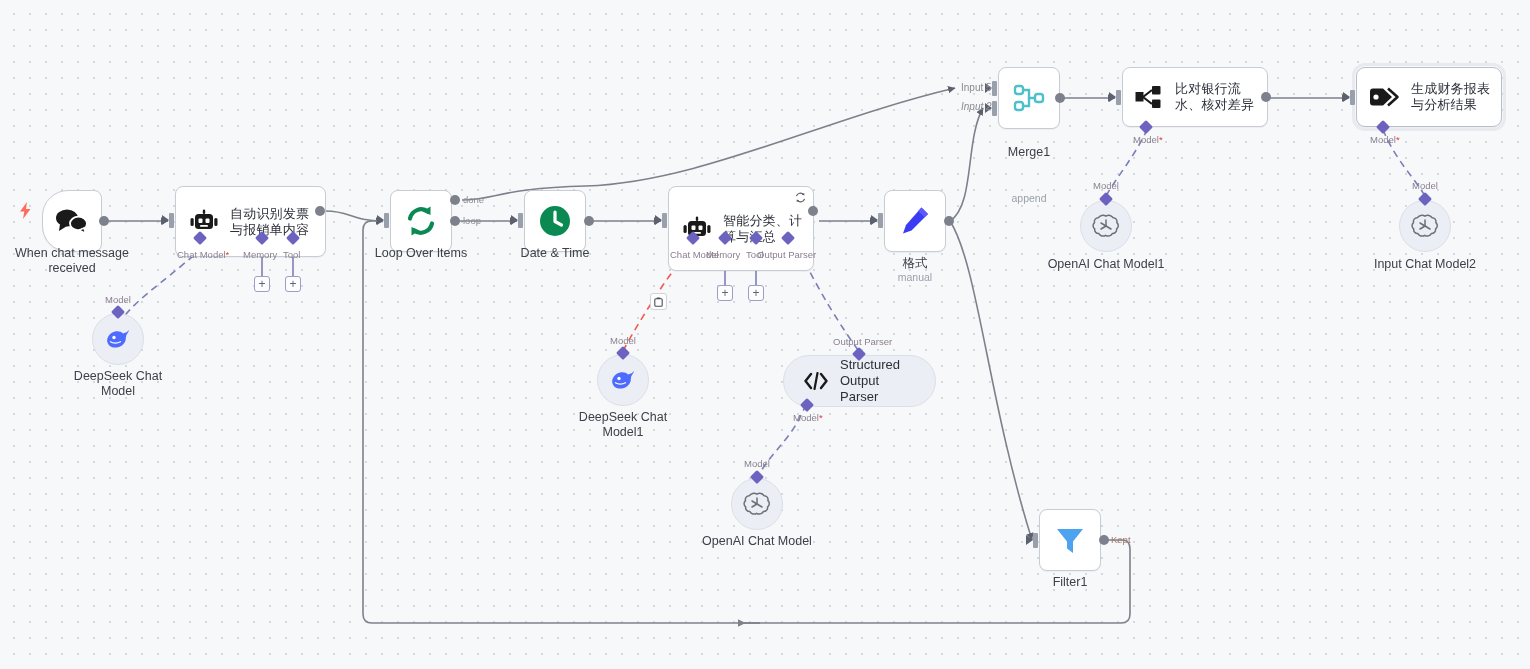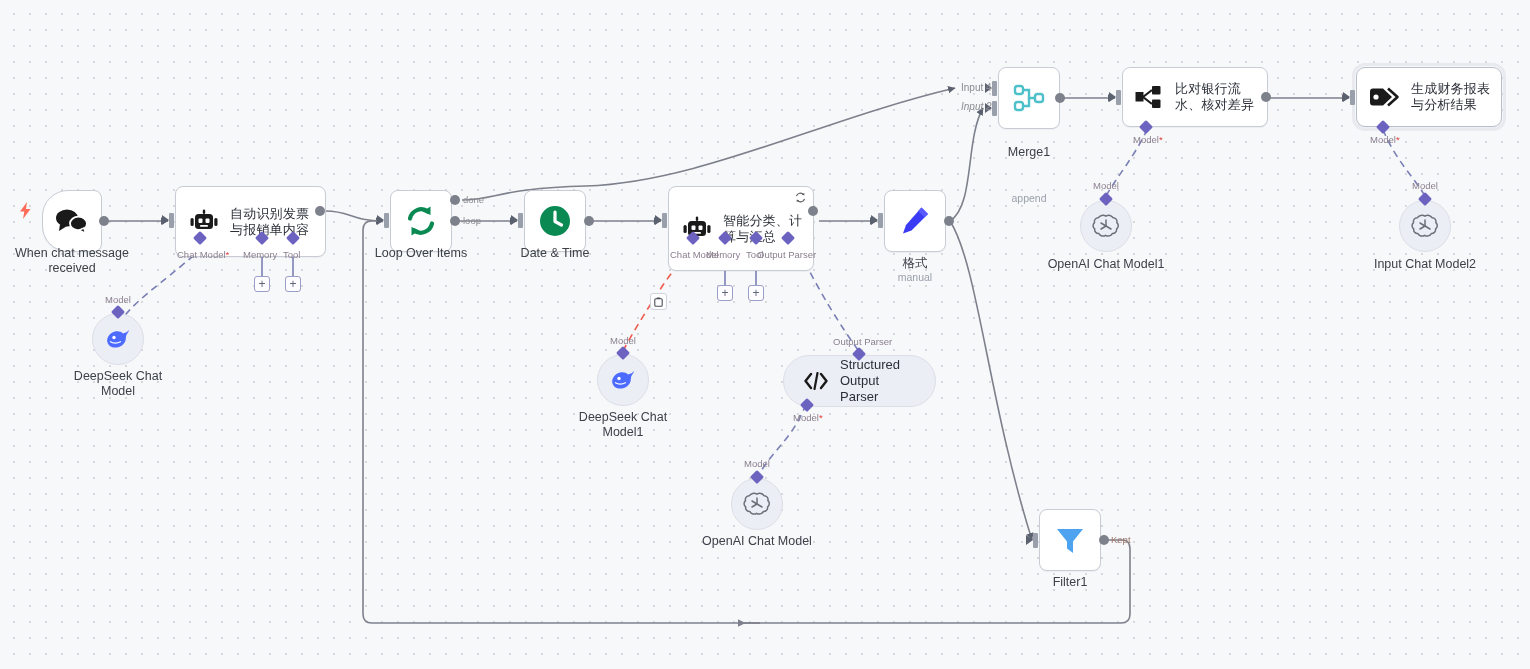--- a/index.html
+++ b/index.html
@@ -309,21 +309,21 @@
         <rect x="23" y="11" width="8" height="8" rx="2.6" fill="none" stroke="#4dc0c9" stroke-width="2.4"></rect>
         <path d="M11 7 L17 7 L17 15 L23 15" stroke="#4dc0c9" stroke-width="2.4" fill="none"></path>
         <path d="M11 23 L17 23 L17 15" stroke="#4dc0c9" stroke-width="2.4" fill="none"></path>
       </svg>
     </span>
   </div>
   <div class="node-label" style="left:1029px;top:145px;">Merge1</div>
   <div class="node-sublabel" style="left:1029px;top:148px;margin-top:44px;">append</div>
   <div class="port-in" style="left:992px;top:81px;"></div>
   <div class="port-in" style="left:992px;top:101px;"></div>
-  <div class="io-lbl" style="left:961px;top:82px;">Input 4</div>
+  <div class="io-lbl" style="left:961px;top:82px;">Input 5</div>
   <div class="io-lbl" style="left:961px;top:101px;font-style:italic;">Input 2</div>
   <div class="port-out" style="left:1055px;top:93px;"></div>
 
   <div class="node wide" style="left:1122px;top:67px;height:60px;width:146px;">
     <span>
       <svg class="icon" width="30" height="26" viewBox="0 0 30 26">
         <path d="M8 13 L17 6 M8 13 L17 20" stroke="#1a1a1a" stroke-width="2.2" fill="none"></path>
         <path d="M0.5 8 L8.5 8 L8.5 17.5 L0.5 17.5 Z" fill="#1a1a1a"></path>
         <rect x="17" y="2" width="8.5" height="8.5" rx="1" fill="#1a1a1a"></rect>
         <rect x="17" y="15.5" width="8.5" height="8.5" rx="1" fill="#1a1a1a"></rect>

